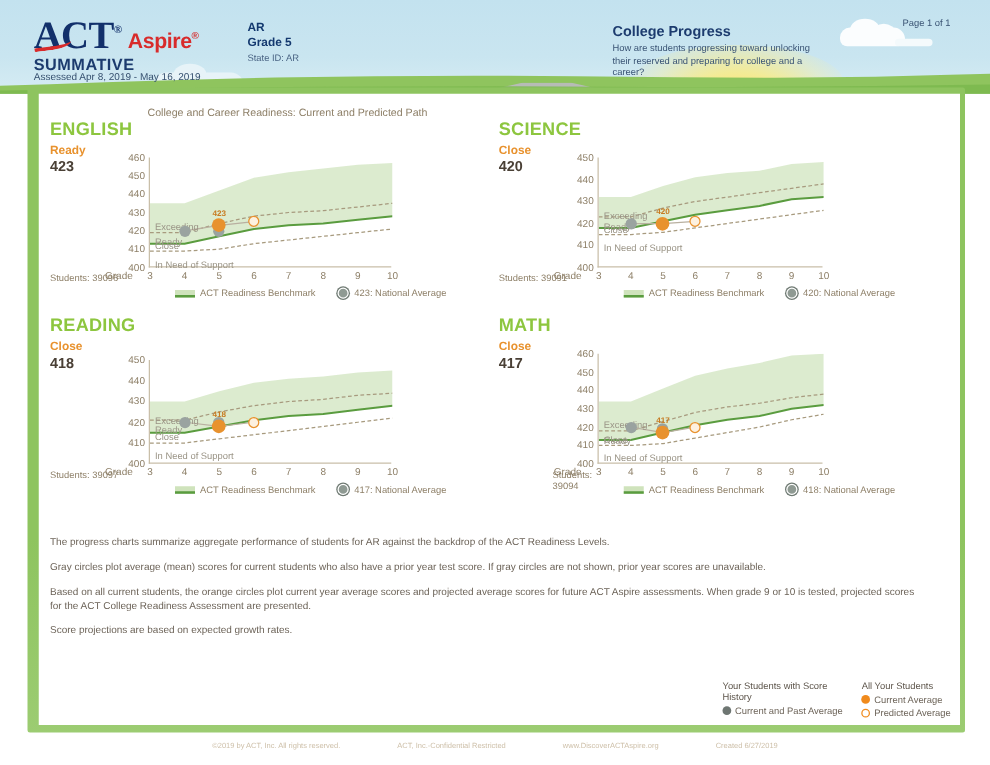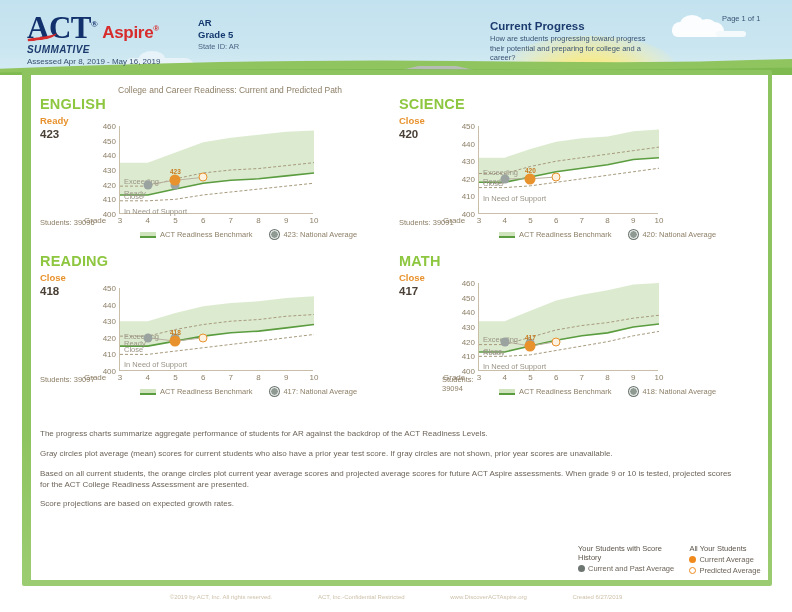--- a/index.html
+++ b/index.html
@@ -93,21 +93,21 @@
     font-size:9px; vertical-align:super; font-weight:bold; color:#12306b;
   }
   .logo-aspire{
     font-family:"Liberation Sans", sans-serif;
     font-weight:bold; font-size:17px; color:#d82b2b;
     margin-left:5px; letter-spacing:-0.3px;
   }
   .logo-aspire-reg{ font-size:8px; vertical-align:super; }
   .summative{
     position:absolute; left:27px; top:44px;
-    font-size:10px; font-weight:bold; color:#1c3b6e; letter-spacing:.4px;font-style:italic;
+    font-size:13px; font-weight:bold; color:#1c3b6e; letter-spacing:.4px;
   }
   .assessed{
     position:absolute; left:27px; top:57px;
     font-size:8px; color:#36506f;
   }
   .hdr-org{
     position:absolute; left:198px; top:17px;
     font-size:9.5px; font-weight:bold; color:#14396f; line-height:12px;
   }
   .hdr-grade{ font-size:9.5px; font-weight:bold; color:#14396f; }
@@ -256,22 +256,22 @@
 
     <div class="summative">SUMMATIVE</div>
     <div class="assessed">Assessed Apr 8, 2019 - May 16, 2019</div>
 
     <div class="hdr-org">
       <div>AR</div>
       <div class="hdr-grade">Grade 5</div>
       <div class="hdr-stateid">State ID: AR</div>
     </div>
 
-    <div class="cp-title">Current Progress</div>
-    <div class="cp-sub">How are students progressing toward progress their potential and preparing for college and a career?</div>
+    <div class="cp-title">College Progress</div>
+    <div class="cp-sub">How are students progressing toward unlocking their reserved and preparing for college and a career?</div>
     <div class="page-of">Page 1 of 1</div>
   </div>
 
   <div class="green-frame"></div>
   <div class="white-card"></div>
 
   <div class="cc-title">College and Career Readiness: Current and Predicted Path</div>
 
   <div id="charts-host">
       <div class="panel" style="left: 40px; top: 96px;">

